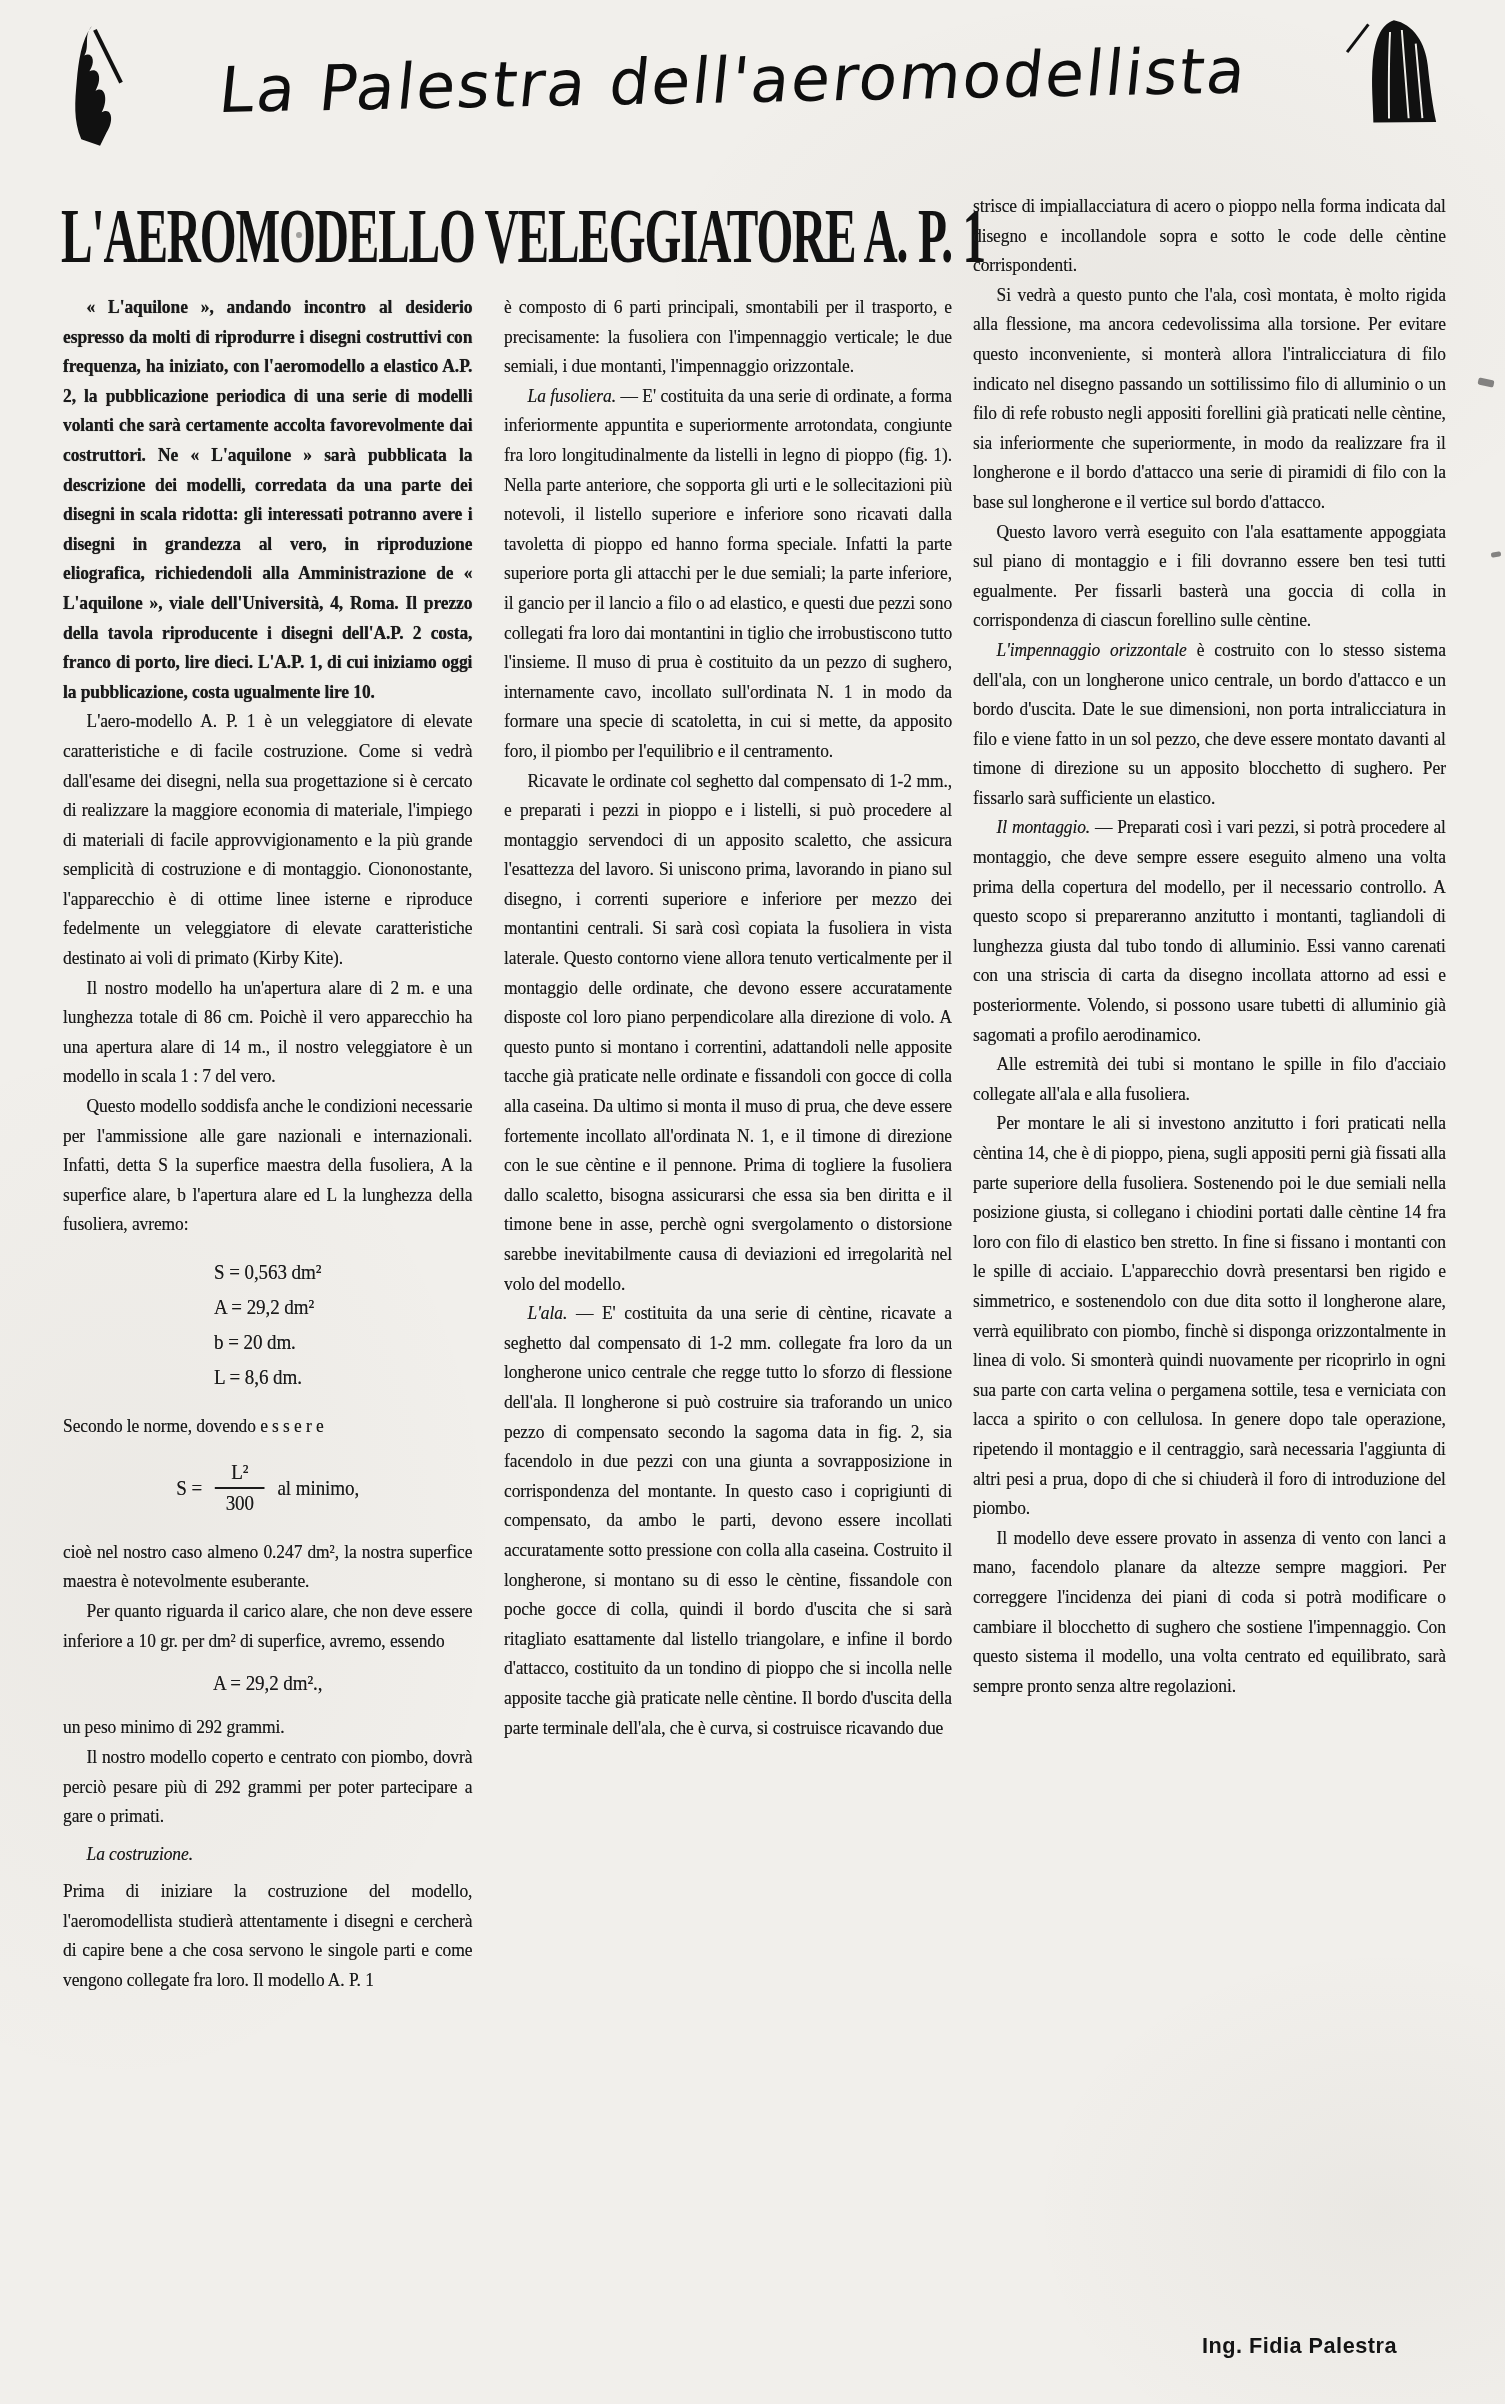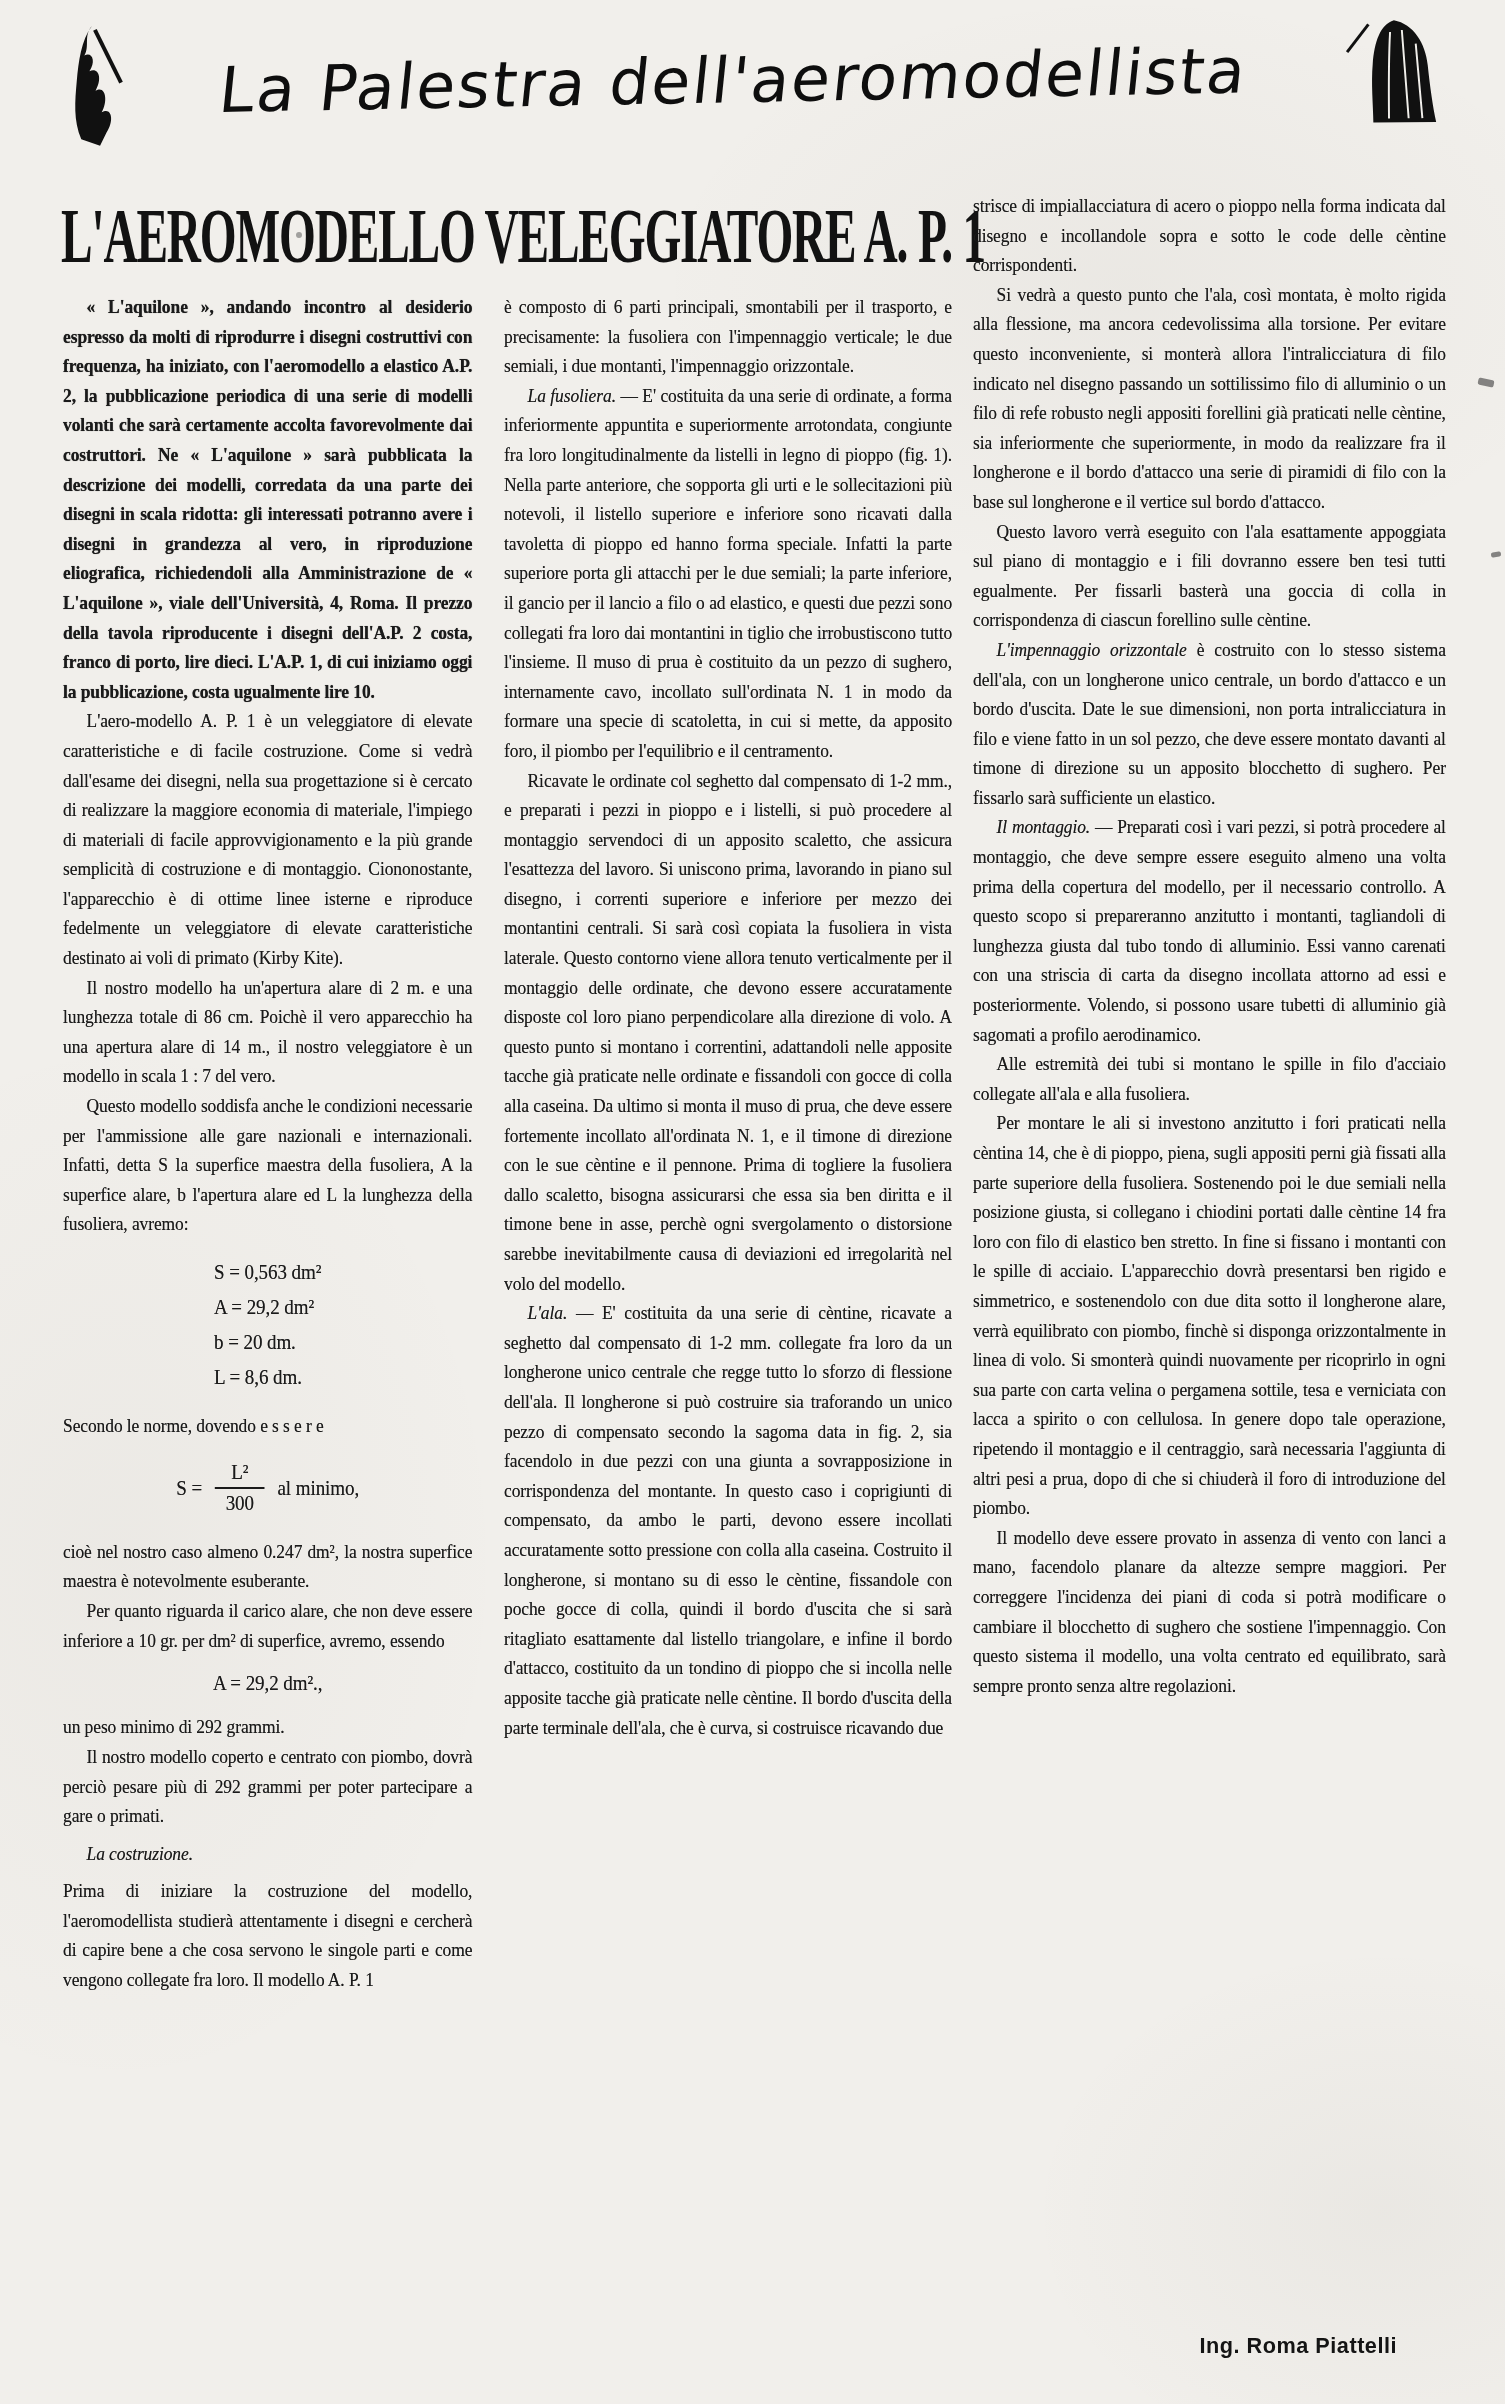--- a/index.html
+++ b/index.html
@@ -123,18 +123,18 @@
     <p class="para">strisce di impiallacciatura di acero o pioppo nella forma indicata dal disegno e incollandole sopra e sotto le code delle cèntine corrispondenti.</p>
     <p class="para indent">Si vedrà a questo punto che l'ala, così montata, è molto rigida alla flessione, ma ancora cedevolissima alla torsione. Per evitare questo inconveniente, si monterà allora l'intralicciatura di filo indicato nel disegno passando un sottilissimo filo di alluminio o un filo di refe robusto negli appositi forellini già praticati nelle cèntine, sia inferiormente che superiormente, in modo da realizzare fra il longherone e il bordo d'attacco una serie di piramidi di filo con la base sul longherone e il vertice sul bordo d'attacco.</p>
     <p class="para indent">Questo lavoro verrà eseguito con l'ala esattamente appoggiata sul piano di montaggio e i fili dovranno essere ben tesi tutti egualmente. Per fissarli basterà una goccia di colla in corrispondenza di ciascun forellino sulle cèntine.</p>
     <p class="para indent"><i class="lead">L'impennaggio orizzontale</i> è costruito con lo stesso sistema dell'ala, con un longherone unico centrale, un bordo d'attacco e un bordo d'uscita. Date le sue dimensioni, non porta intralicciatura in filo e viene fatto in un sol pezzo, che deve essere montato davanti al timone di direzione su un apposito blocchetto di sughero. Per fissarlo sarà sufficiente un elastico.</p>
     <p class="para indent"><i class="lead">Il montaggio.</i> — Preparati così i vari pezzi, si potrà procedere al montaggio, che deve sempre essere eseguito almeno una volta prima della copertura del modello, per il necessario controllo. A questo scopo si prepareranno anzitutto i montanti, tagliandoli di lunghezza giusta dal tubo tondo di alluminio. Essi vanno carenati con una striscia di carta da disegno incollata attorno ad essi e posteriormente. Volendo, si possono usare tubetti di alluminio già sagomati a profilo aerodinamico.</p>
     <p class="para indent">Alle estremità dei tubi si montano le spille in filo d'acciaio collegate all'ala e alla fusoliera.</p>
     <p class="para indent">Per montare le ali si investono anzitutto i fori praticati nella cèntina 14, che è di pioppo, piena, sugli appositi perni già fissati alla parte superiore della fusoliera. Sostenendo poi le due semiali nella posizione giusta, si collegano i chiodini portati dalle cèntine 14 fra loro con filo di elastico ben stretto. In fine si fissano i montanti con le spille di acciaio. L'apparecchio dovrà presentarsi ben rigido e simmetrico, e sostenendolo con due dita sotto il longherone alare, verrà equilibrato con piombo, finchè si disponga orizzontalmente in linea di volo. Si smonterà quindi nuovamente per ricoprirlo in ogni sua parte con carta velina o pergamena sottile, tesa e verniciata con lacca a spirito o con cellulosa. In genere dopo tale operazione, ripetendo il montaggio e il centraggio, sarà necessaria l'aggiunta di altri pesi a prua, dopo di che si chiuderà il foro di introduzione del piombo.</p>
     <p class="para indent">Il modello deve essere provato in assenza di vento con lanci a mano, facendolo planare da altezze sempre maggiori. Per correggere l'incidenza dei piani di coda si potrà modificare o cambiare il blocchetto di sughero che sostiene l'impennaggio. Con questo sistema il modello, una volta centrato ed equilibrato, sarà sempre pronto senza altre regolazioni.</p>
   </div>
 
-<div class="signature">Ing. Roma Piattelli</div>
+<div class="signature">Ing. Fidia Palestra</div>
 
 <div class="scan-artifact" id="artifact-1"></div>
 <div class="scan-artifact" id="artifact-2"></div>
 <div class="scan-artifact" id="artifact-3"></div>
 
 
 </body></html>

